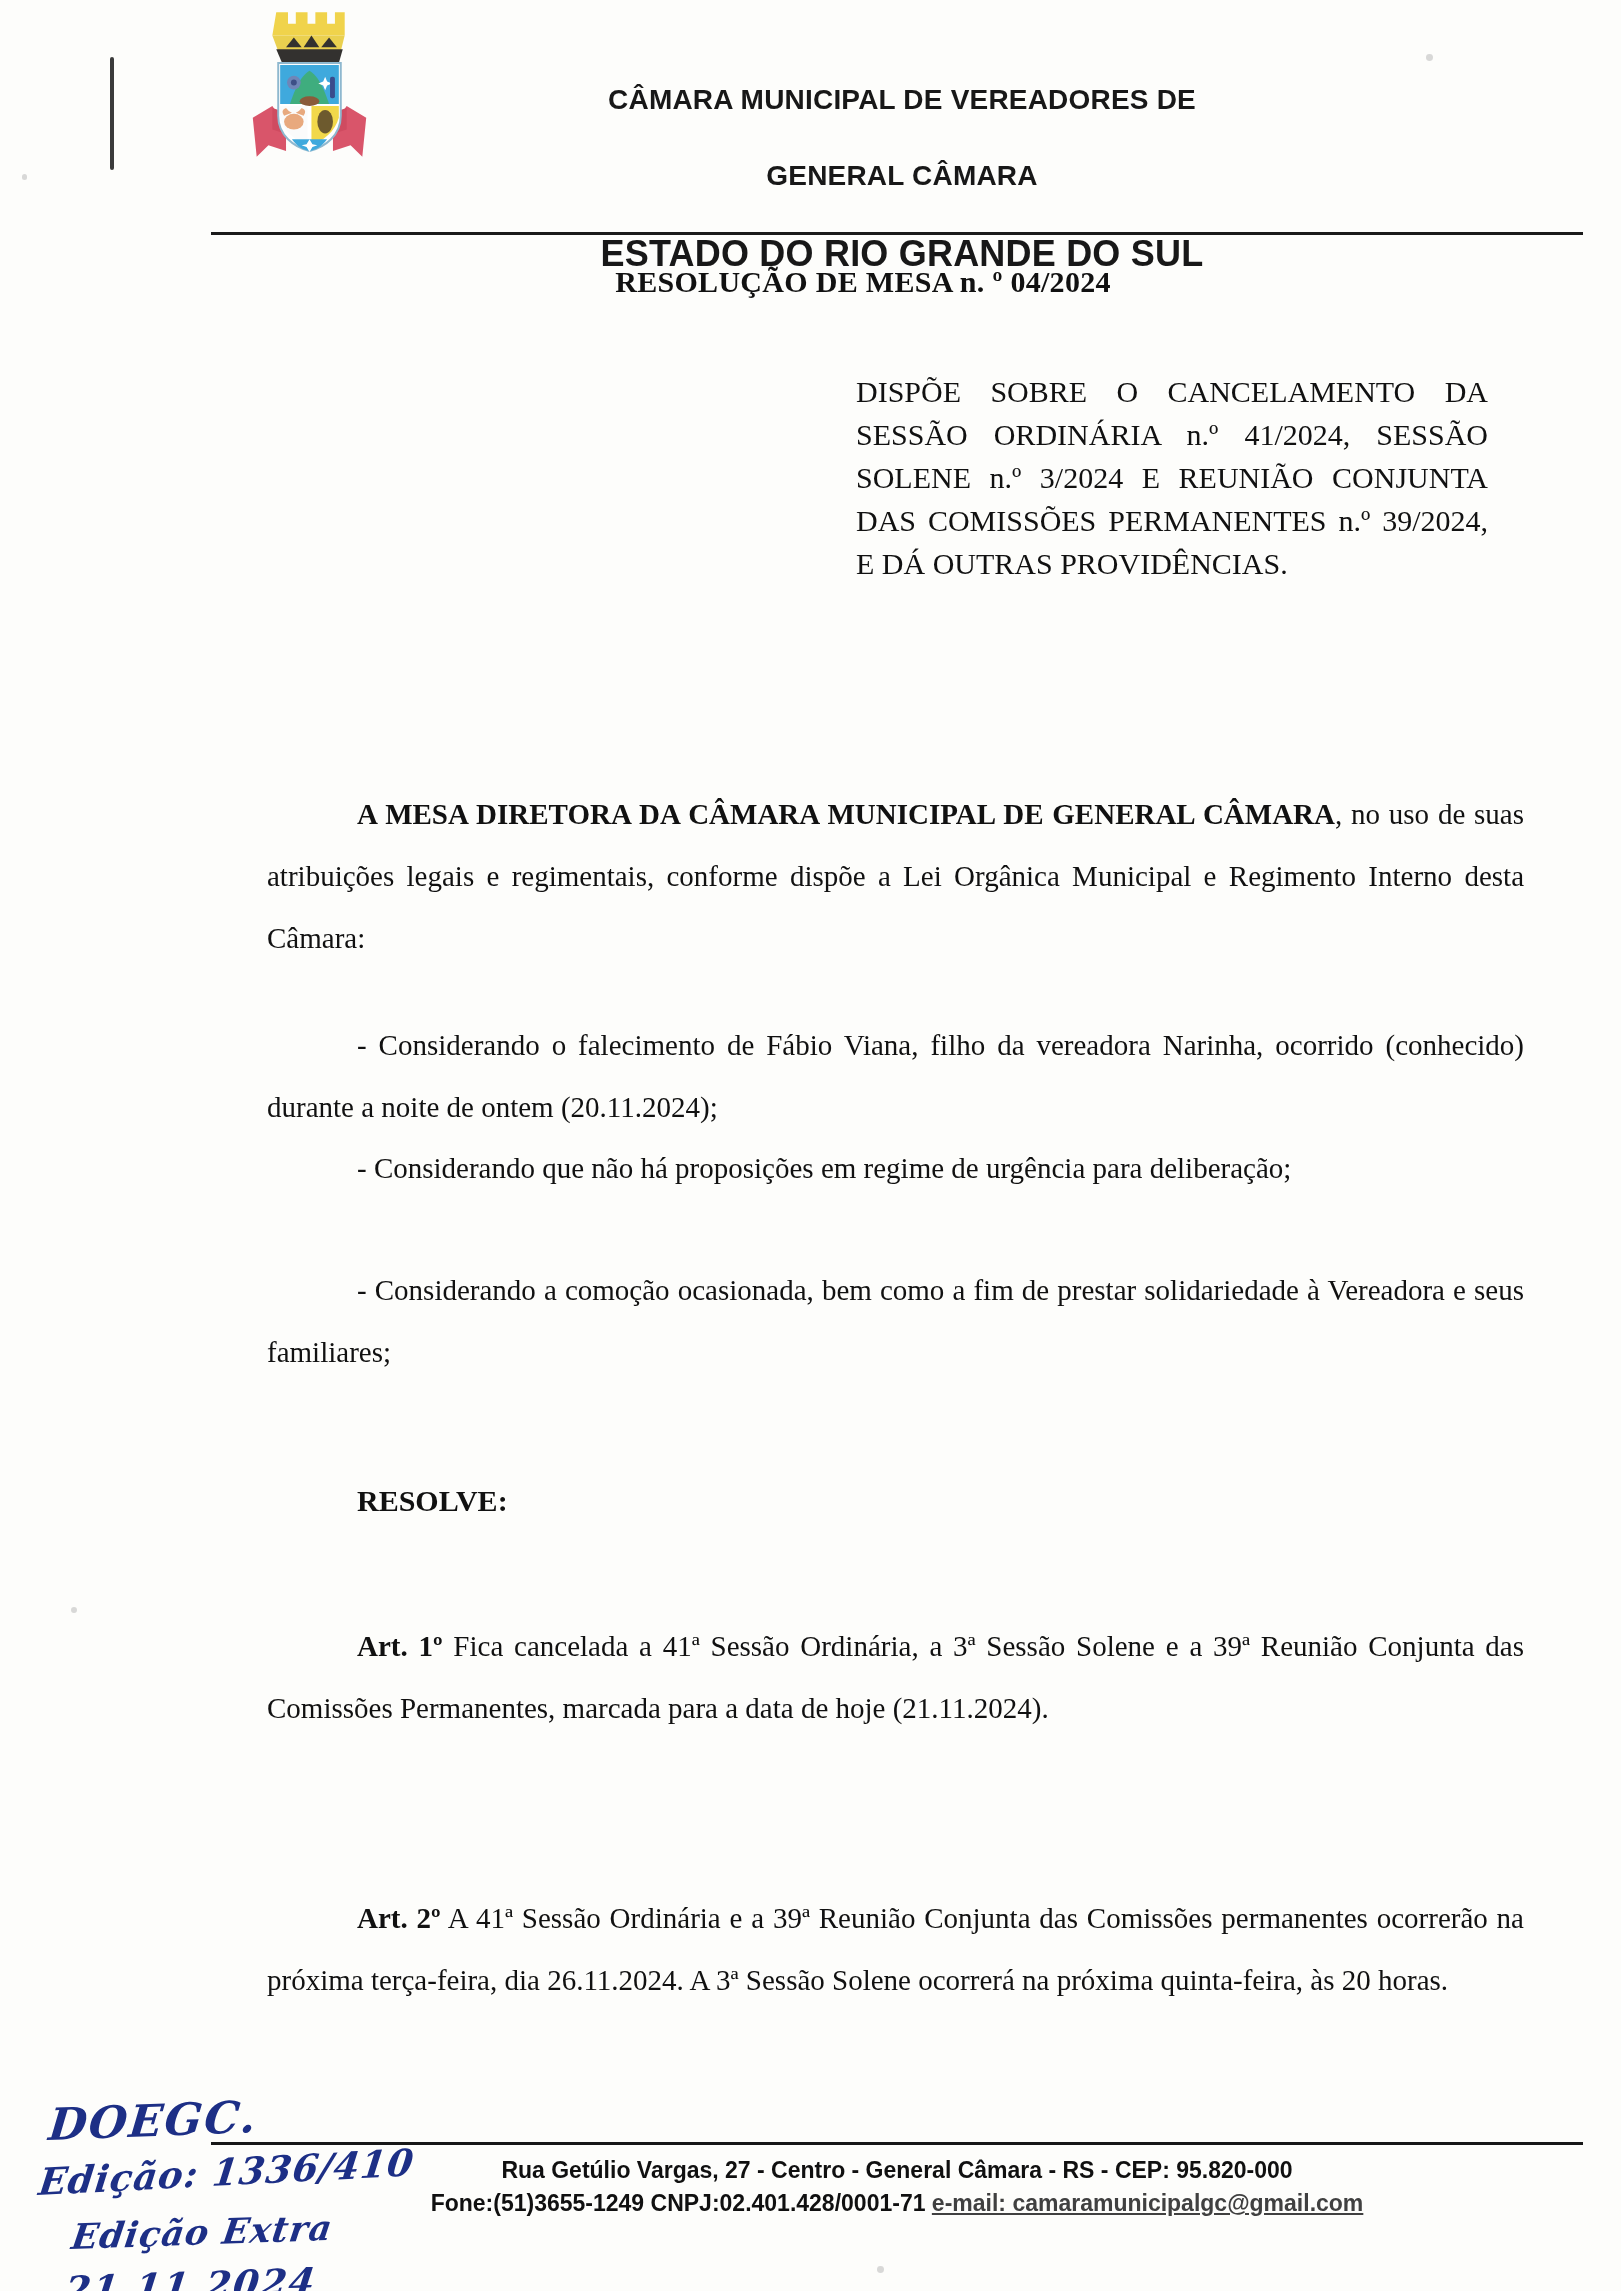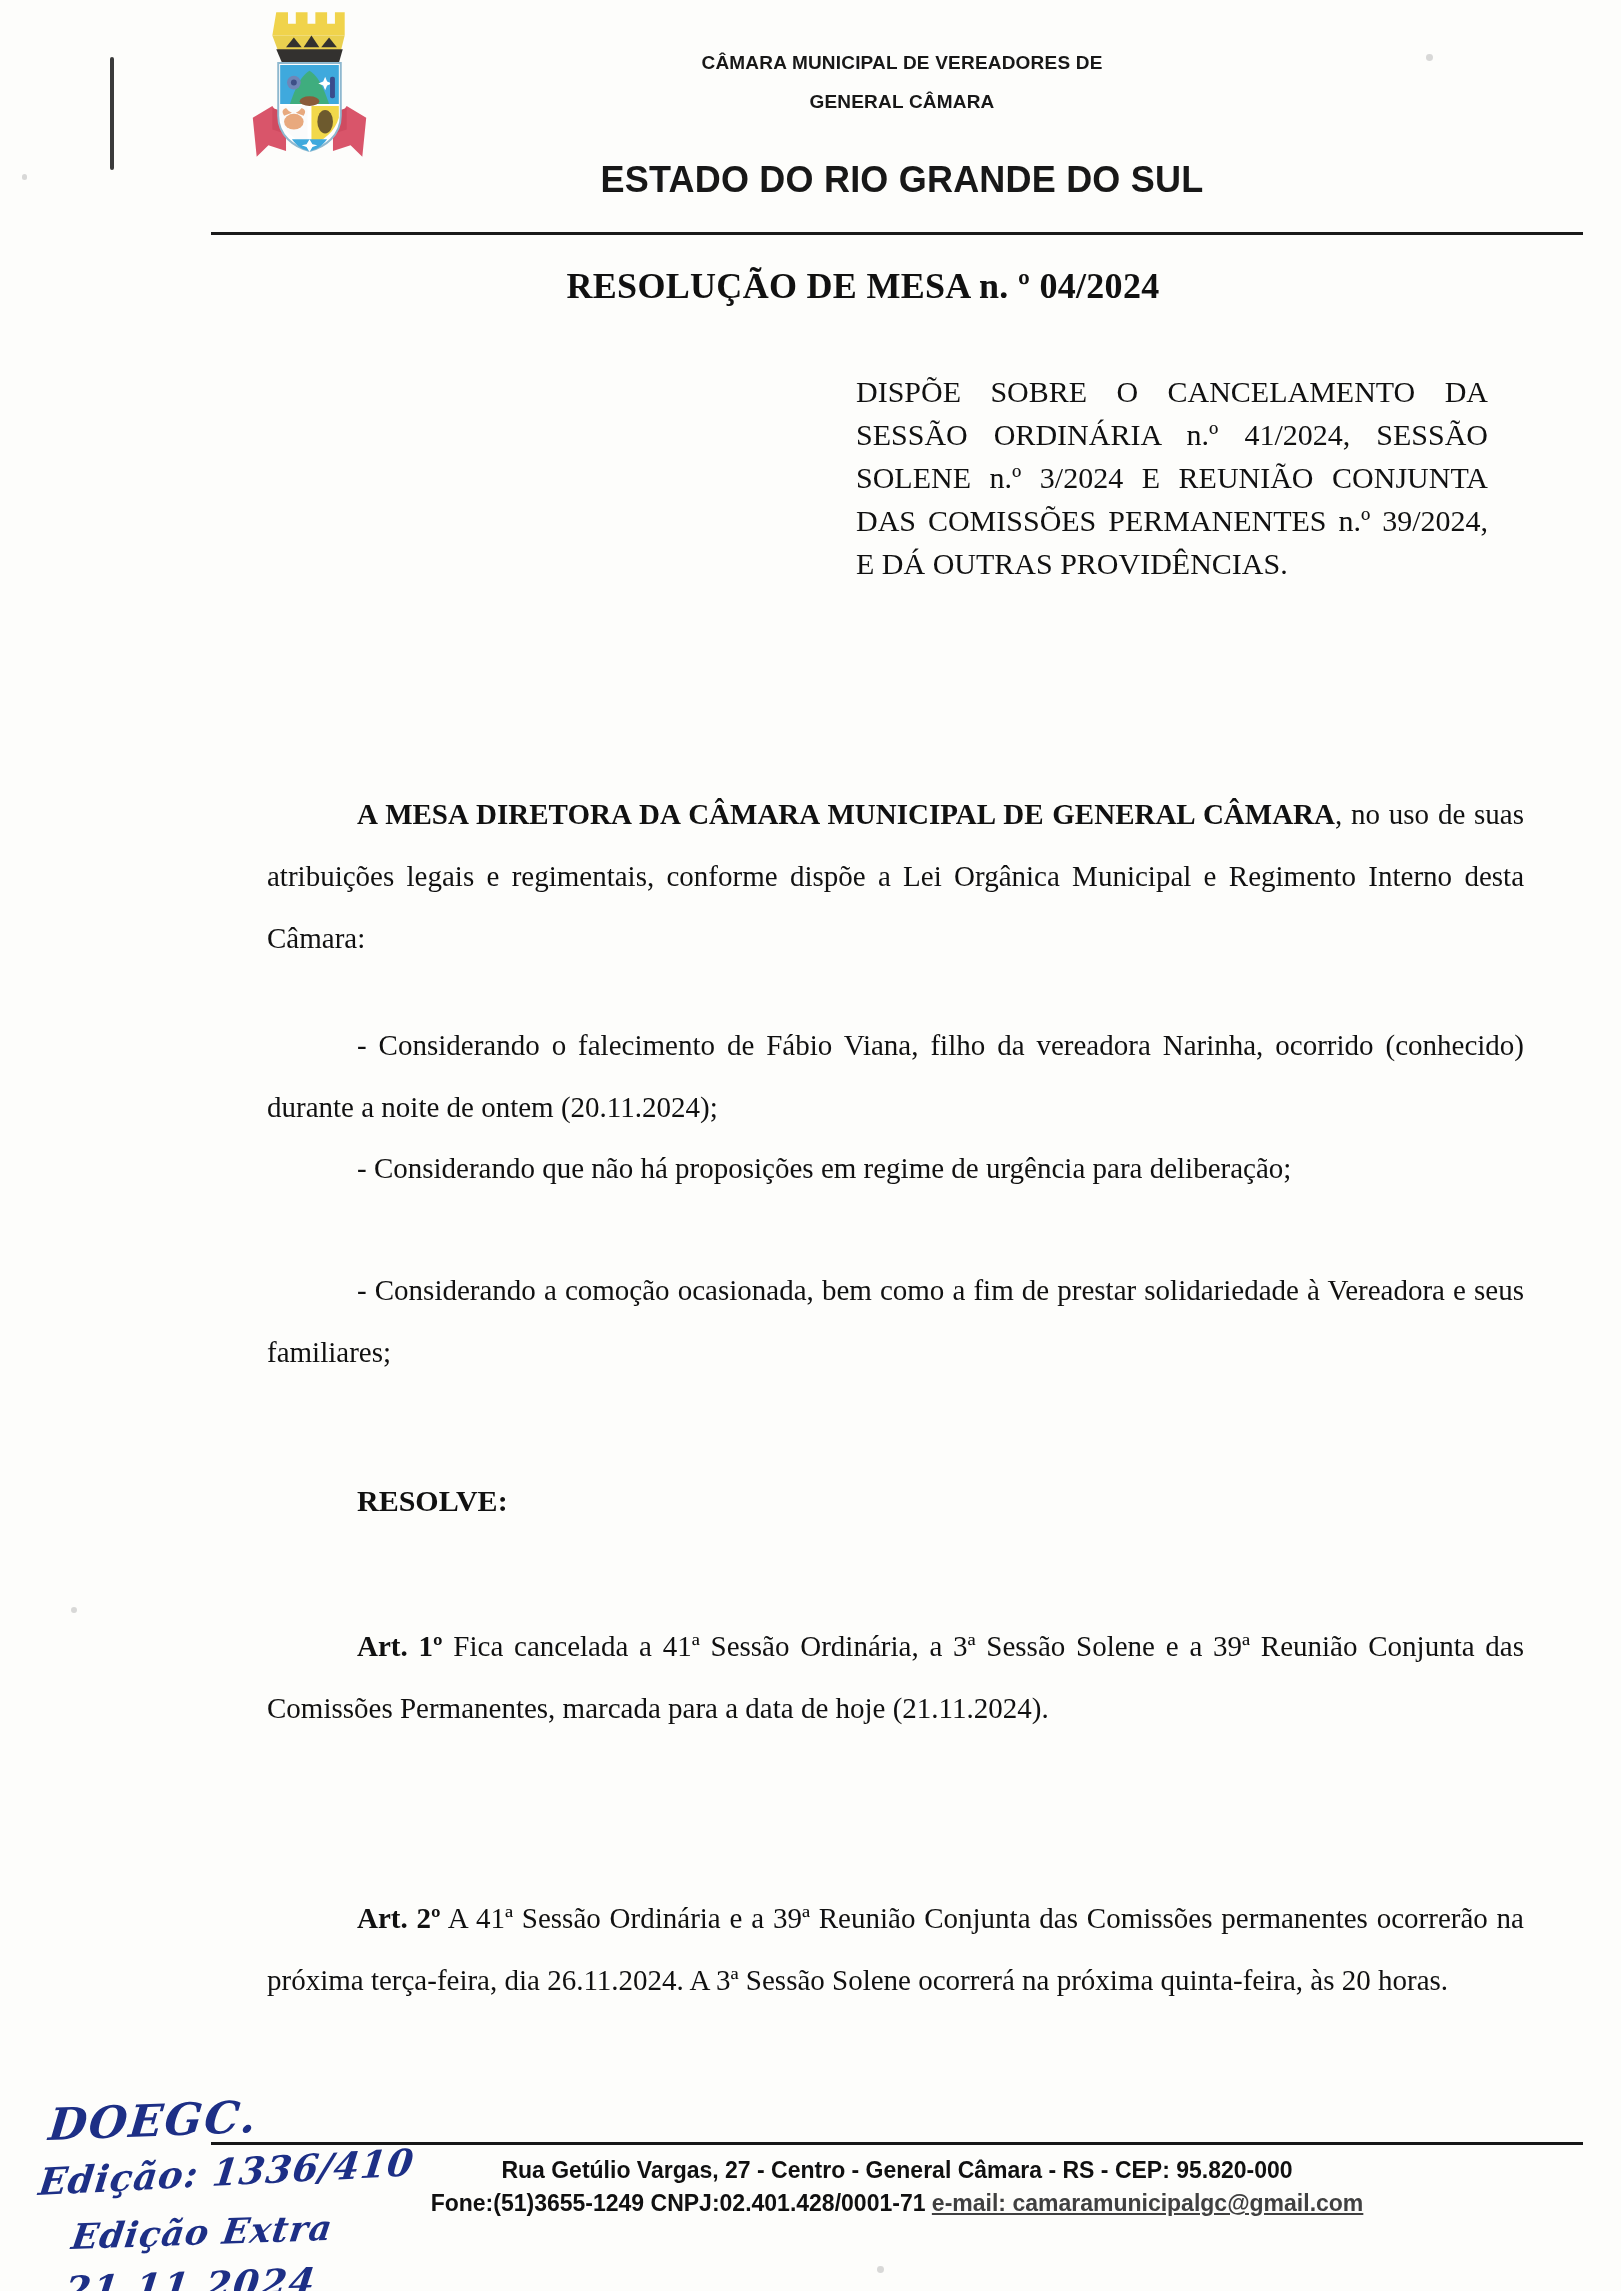--- a/index.html
+++ b/index.html
@@ -54,23 +54,24 @@
     position: absolute;
     left: 412px;
     top: 43px;
     width: 980px;
     text-align: center;
     font-family: "Liberation Sans", "DejaVu Sans", sans-serif;
     font-weight: bold;
     color: #181818;
   }
   .header-line1 {
-    font-size: 19px;
+    font-size: 28px;
     line-height: 39px;
     letter-spacing: 0.2px;
+    margin-top: 37px;
   }
   .header-line3 {
     font-size: 36px;
     line-height: 39px;
     margin-top: 39px;
     letter-spacing: 0.2px;
   }
   .header-rule {
     position: absolute;
     left: 211px;
@@ -80,21 +81,21 @@
     background: #1a1a1a;
   }
 
   
   .doc-title {
     position: absolute;
     left: 211px;
     top: 265px;
     width: 1304px;
     text-align: center;
-    font-size: 36px;
+    font-size: 30px;
     font-weight: bold;
     letter-spacing: 0.3px;
   }
 
   .ementa {
     position: absolute;
     left: 856px;
     top: 370px;
     width: 632px;
     font-size: 30px;

